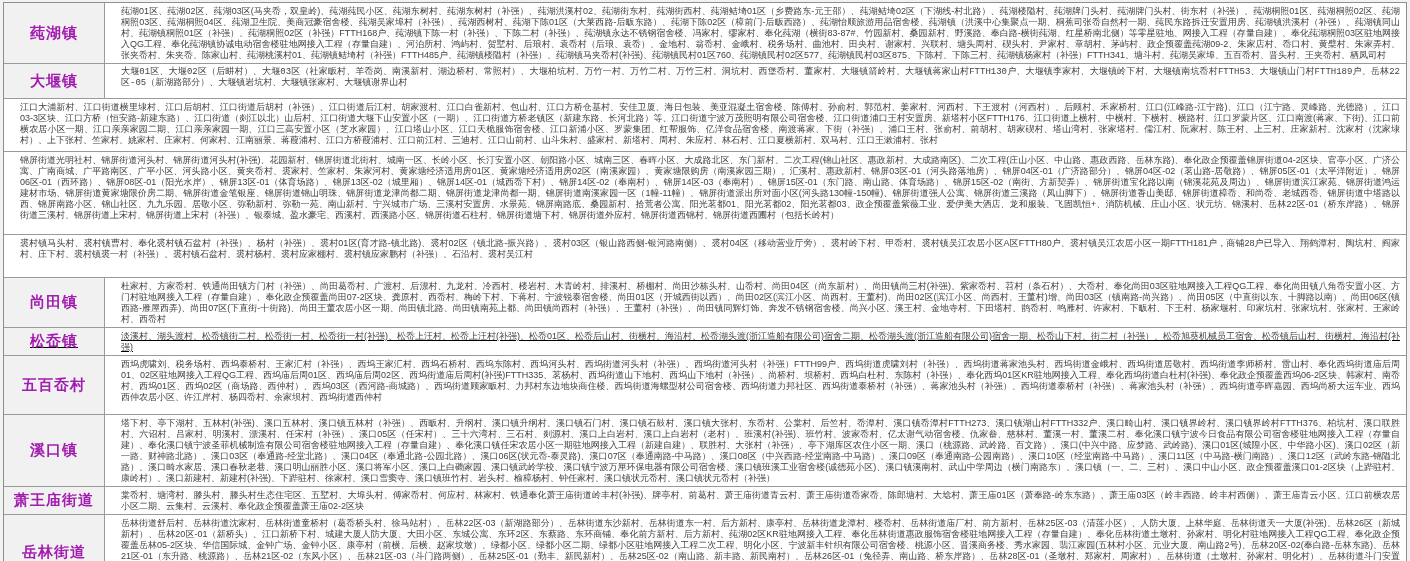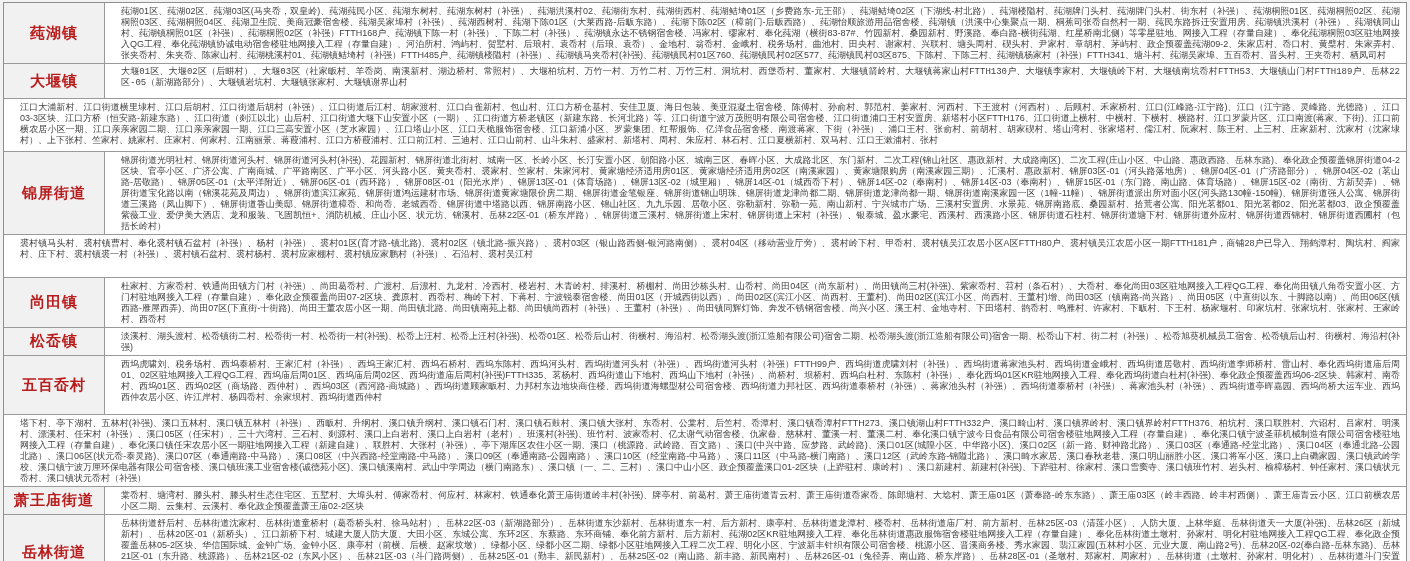--- a/index.html
+++ b/index.html
@@ -30,21 +30,21 @@
   }
   .t-label {
     flex: 0 0 101px;
     background: #f1f1f1;
     border-right: 1px solid #9a9a9a;
     display: flex;
     align-items: center;
     justify-content: center;
     font-size: 15px;
     font-weight: bold;
-    color: #b91c1c;
+    color: #a21caf;
     letter-spacing: 1px;
     text-align: center;
     padding: 2px;
     box-sizing: border-box;
   }
   .t-content {
     flex: 1 1 auto;
     padding: 3px 6px 2px 16px;
     font-size: 9px;
     line-height: 11px;
@@ -53,21 +53,21 @@
     overflow: hidden;
     text-align: justify;
   }
   
   .r0  { min-height: 60px; }
   .r1  { min-height: 34px; font-family: Liberation Mono, monospace; }
   .r2  { min-height: 52px; }
   .r3  { min-height: 82px; }
   .r4  { min-height: 42px; }
   .r5  { min-height: 40px; }
-  .r6  { min-height: 21px; }
+  .r6  { min-height: 21px; text-decoration: underline; }
   .r7  { min-height: 58px; }
   .r8  { min-height: 70px; }
   .r9  { min-height: 26px; }
   .r10 { min-height: 74px; }
 </style>
 </head>
 <body>
 
 <div class="page">
   <div class="coverage-table">
@@ -80,21 +80,20 @@
     <div class="t-row r1">
       <div class="t-label">大堰镇</div>
       <div class="t-content">大堰01区、大堰02区（后畊村）、大堰03区（社家畈村、羊岙岗、南溪新村、湖边桥村、常照村）、大堰柏坑村、万竹一村、万竹二村、万竹三村、洞坑村、西堡岙村、董家村、大堰镇箭岭村、大堰镇蒋家山村FTTH130户、大堰镇李家村、大堰镇岭下村、大堰镇南坑岙村FTTH53、大堰镇山门村FTTH189户、岳林22区-05（新湖路部分）、大堰镇岩坑村、大堰镇张家村、大堰镇谢界山村</div>
     </div>
 
     <div class="t-row r2">
       <div class="t-content">江口大浦新村、江口街道横里埭村、江口后胡村、江口街道后胡村（补强）、江口街道后江村、胡家渡村、江口白雀新村、包山村、江口方桥仓基村、安佳卫厦、海日包装、美亚混凝土宿舍楼、陈傅村、孙俞村、郭范村、姜家村、河西村、下王渡村（河西村）、后顾村、禾家桥村、江口(江峰路-江宁路)、江口（江宁路、灵峰路、光德路）、江口03-3区块、江口方桥（恒安路-新建东路）、江口街道（剡江以北）山后村、江口街道大堰下山安置小区（一期）、江口街道方桥老镇区（新建东路、长河北路）等、江口街道宁波万茂照明有限公司宿舍楼、江口街道浦口王村安置房、新塔村小区FTTH176、江口街道上横村、中横村、下横村、横路村、江口罗蒙片区、江口南渡(蒋家、下街)、江口前横农居小区一期、江口亲亲家园二期、江口亲亲家园一期、江口三高安置小区（芝水家园）、江口塔山小区、江口天桅服饰宿舍楼、江口新浦小区、罗蒙集团、红帮服饰、亿洋食品宿舍楼、南渡蒋家、下街（补强）、浦口王村、张俞村、前胡村、胡家碶村、塔山湾村、张家塔村、儒江村、阮家村、陈王村、上三村、庄家新村、沈家村（沈家埭村）、上下张村、竺家村、姚家村、庄家村、何家村、江南丽景、蒋葭浦村、江口方桥葭浦村、江口前江村、三迪村、江口山前村、山斗朱村、盛家村、新塔村、周村、朱应村、林石村、江口夏横新村、双马村、江口王漱浦村、张村</div>
     </div>
 
     <div class="t-row r3">
-      <div class="t-label">锦屏街道</div>
       <div class="t-content">锦屏街道光明社村、锦屏街道河头村、锦屏街道河头村(补强)、花园新村、锦屏街道北街村、城南一区、长岭小区、长汀安置小区、朝阳路小区、城南三区、春晖小区、大成路北区、东门新村、二次工程(锦山社区、惠政新村、大成路南区)、二次工程(庄山小区、中山路、惠政西路、岳林东路)、奉化政企预覆盖锦屏街道04-2区块、官亭小区、广济公寓、广南商城、广平路南区、广平小区、河头路小区、黄夹岙村、裘家村、竺家村、朱家河村、黄家塘经济适用房01区、黄家塘经济适用房02区（南溪家园）、黄家塘限购房（南溪家园三期）、汇溪村、惠政新村、锦屏03区-01（河头路落地房）、锦屏04区-01（广济路部分）、锦屏04区-02（茗山路-居敬路）、锦屏05区-01（太平洋附近）、锦屏06区-01（西环路）、锦屏08区-01（阳光水岸）、锦屏13区-01（体育场路）、锦屏13区-02（城里厢）、锦屏14区-01（城西岙下村）、锦屏14区-02（奉南村）、锦屏14区-03（奉南村）、锦屏15区-01（东门路、南山路、体育场路）、锦屏15区-02（南街、方新契弄）、锦屏街道宝化路以南（锦溪花苑及周边）、锦屏街道滨江家苑、锦屏街道鸿运建材市场、锦屏街道黄家塘限价房二期、锦屏街道金笔银座、锦屏街道锦山明珠、锦屏街道龙津尚都二期、锦屏街道龙津尚都一期、锦屏街道南溪家园一区（1幢-11幢）、锦屏街道派出所对面小区(河头路130幢-150幢)、锦屏街道强人公寓、锦屏街道三溪路（凤山脚下）、锦屏街道香山美邸、锦屏街道樟岙、和尚岙、老城西岙、锦屏街道中塔路以西、锦屏南路小区、锦山社区、九九乐园、居敬小区、弥勒新村、弥勒一苑、南山新村、宁兴城市广场、三溪村安置房、水景苑、锦屏南路底、桑园新村、拾荒者公寓、阳光茗都01、阳光茗都02、阳光茗都03、政企预覆盖紫薇工业、爱伊美大酒店、龙和服装、飞固凯恒+、消防机械、庄山小区、状元坊、锦溪村、岳林22区-01（桥东岸路）、锦屏街道三溪村、锦屏街道上宋村、锦屏街道上宋村（补强）、银泰城、盈水豪宅、西溪村、西溪路小区、锦屏街道石柱村、锦屏街道塘下村、锦屏街道外应村、锦屏街道西锦村、锦屏街道西圃村（包括长岭村）</div>
     </div>
 
     <div class="t-row r4">
       <div class="t-content">裘村镇马头村、裘村镇曹村、奉化裘村镇石盆村（补强）、杨村（补强）、裘村01区(育才路-镇北路)、裘村02区（镇北路-振兴路）、裘村03区（银山路西侧-银河路南侧）、裘村04区（移动营业厅旁）、裘村岭下村、甲岙村、裘村镇吴江农居小区A区FTTH80户、裘村镇吴江农居小区一期FTTH181户，商铺28户已导入、翔鹤潭村、陶坑村、阎家村、庄下村、裘村镇裘一村（补强）、裘村镇石盆村、裘村杨村、裘村应家棚村、裘村镇应家鹏村（补强）、石沿村、裘村吴江村</div>
     </div>
 
     <div class="t-row r5">
       <div class="t-label">尚田镇</div>
       <div class="t-content">杜家村、方家岙村、铁通尚田镇方门村（补强）、尚田葛岙村、广渡村、后漂村、九龙村、冷西村、楼岩村、木青岭村、排溪村、桥棚村、尚田沙栋头村、山岙村、尚田04区（尚东新村）、尚田镇尚三村(补强)、紫家岙村、苕村（条石村）、大岙村、奉化尚田03区驻地网接入工程QG工程、奉化尚田镇八角岙安置小区、方门村驻地网接入工程（存量自建）、奉化政企预覆盖尚田07-2区块、龚原村、西岙村、梅岭下村、下蒋村、宁波锐泰宿舍楼、尚田01区（开城西街以西）、尚田02区(滨江小区、尚西村、王董村)、尚田02区(滨江小区、尚西村、王董村)增、尚田03区（镇南路-尚兴路）、尚田05区（中直街以东、十脚路以南）、尚田06区(镇西路-雁屋西弄)、尚田07区(下直街-十街路)、尚田王董农居小区一期、尚田镇北路、尚田镇南苑上都、尚田镇尚西村（补强）、王董村（补强）、尚田镇同辉灯饰、奔发不锈钢宿舍楼、尚兴小区、溪王村、金地寺村、下田塔村、鹊岙村、鸣雁村、许家村、下畈村、下王村、杨家堰村、印家坑村、张家坑村、张家村、王家岭村、西岙村</div>
@@ -104,20 +103,21 @@
       <div class="t-label">松岙镇</div>
       <div class="t-content">淡溪村、湖头渡村、松岙镇街二村、松岙街一村、松岙街一村(补强)、松岙上汪村、松岙上汪村(补强)、松岙01区、松岙后山村、街横村、海沿村、松岙湖头渡(浙江造船有限公司)宿舍二期、松岙湖头渡(浙江造船有限公司)宿舍一期、松岙山下村、街二村（补强）、松岙旭葵机械员工宿舍、松岙镇后山村、街横村、海沿村(补强)</div>
     </div>
 
     <div class="t-row r7">
       <div class="t-label">五百岙村</div>
       <div class="t-content">西坞虎啸刘、税务场村、西坞泰桥村、王家汇村（补强）、西坞王家汇村、西坞石桥村、西坞东陈村、西坞河头村、西坞街道河头村（补强）、西坞街道河头村（补强）FTTH99户、西坞街道虎啸刘村（补强）、西坞街道蒋家池头村、西坞街道金峨村、西坞街道居敬村、西坞街道李师桥村、雷山村、奉化西坞街道庙后周01、02区驻地网接入工程QG工程、西坞庙后周01区、西坞庙后周02区、西坞街道庙后周村(补强)FTTH335、茗杨村、西坞街道山下地村、西坞山下地村（补强）、尚桥村、坝桥村、西坞白杜村、东陈村（补强）、奉化西坞01区KR驻地网接入工程、奉化西坞街道白杜村(补强)、奉化政企预覆盖西坞06-2区块、韩家村、南岙村、西坞01区、西坞02区（商场路、西仲村）、西坞03区（西河路-商城路）、西坞街道顾家畈村、力邦村东边地块商住楼、西坞街道海螺型材公司宿舍楼、西坞街道力邦社区、西坞街道泰桥村（补强）、蒋家池头村（补强）、西坞街道泰桥村（补强）、蒋家池头村（补强）、西坞街道亭晖嘉园、西坞尚桥大运车业、西坞西仲农居小区、许江岸村、杨四岙村、余家坝村、西坞街道西仲村</div>
     </div>
 
     <div class="t-row r8">
+      <div class="t-label">溪口镇</div>
       <div class="t-content">塔下村、亭下湖村、五林村(补强)、溪口五林村、溪口镇五林村（补强）、西畈村、升纲村、溪口镇升纲村、溪口镇石门村、溪口镇石鼓村、溪口镇大张村、东岙村、公棠村、后竺村、岙潭村、溪口镇岙潭村FTTH273、溪口镇湖山村FTTH332户、溪口畸山村、溪口镇界岭村、溪口镇界岭村FTTH376、柏坑村、溪口联胜村、六诏村、吕家村、明溪村、漂溪村、任宋村（补强）、溪口05区（任宋村）、三十六湾村、三石村、剡源村、溪口上白岩村、溪口上白岩村（老村）、班溪村(补强)、班竹村、波家岙村、亿太谢气动宿舍楼、仇家畚、慈林村、董溪一村、董溪二村、奉化溪口镇宁波今日食品有限公司宿舍楼驻地网接入工程（存量自建）、奉化溪口镇宁波圣菲机械制造有限公司宿舍楼驻地网接入工程（存量自建）、奉化溪口镇任宋农居小区一期驻地网接入工程（新建自建）、联胜村、大张村（补强）、亭下湖库区农住小区一期、溪口（桃源路、武岭路、百文路）、溪口(中兴中路、应梦路、武岭路)、溪口01区(城隍小区、中华路小区)、溪口02区（新一路、财神路北路）、溪口03区（奉通路-经堂北路）、溪口04区（奉通北路-公园北路）、溪口06区(状元岙-泰灵路)、溪口07区（奉通南路-中马路）、溪口08区（中兴西路-经堂南路-中马路）、溪口09区（奉通南路-公园南路）、溪口10区（经堂南路-中马路）、溪口11区（中马路-横门南路）、溪口12区（武岭东路-锦隘北路）、溪口畸水家居、溪口春秋老巷、溪口明山丽胜小区、溪口将军小区、溪口上白磡家园、溪口镇武岭学校、溪口镇宁波万厘环保电器有限公司宿舍楼、溪口镇班溪工业宿舍楼(诚德苑小区)、溪口镇溪南村、武山中学周边（横门南路东）、溪口镇（一、二、三村）、溪口中山小区、政企预覆盖溪口01-2区块（上跸驻村、康岭村）、溪口新建村、新建村(补强)、下跸驻村、徐家村、溪口雪窦寺、溪口镇班竹村、岩头村、榆樟杨村、钟任家村、溪口镇状元岙村、溪口镇状元岙村（补强）</div>
     </div>
 
     <div class="t-row r9">
       <div class="t-label">萧王庙街道</div>
       <div class="t-content">棠岙村、塘湾村、滕头村、滕头村生态住宅区、五墅村、大埠头村、傅家岙村、何应村、林家村、铁通奉化萧王庙街道岭丰村(补强)、牌亭村、前葛村、萧王庙街道青云村、萧王庙街道岙家岙、陈郎塘村、大埝村、萧王庙01区（萧奉路-岭东东路）、萧王庙03区（岭丰西路、岭丰村西侧）、萧王庙青云小区、江口前横农居小区二期、云集村、云溪村、奉化政企预覆盖萧王庙02-2区块</div>
     </div>
 
     <div class="t-row r10">
       <div class="t-label">岳林街道</div>

